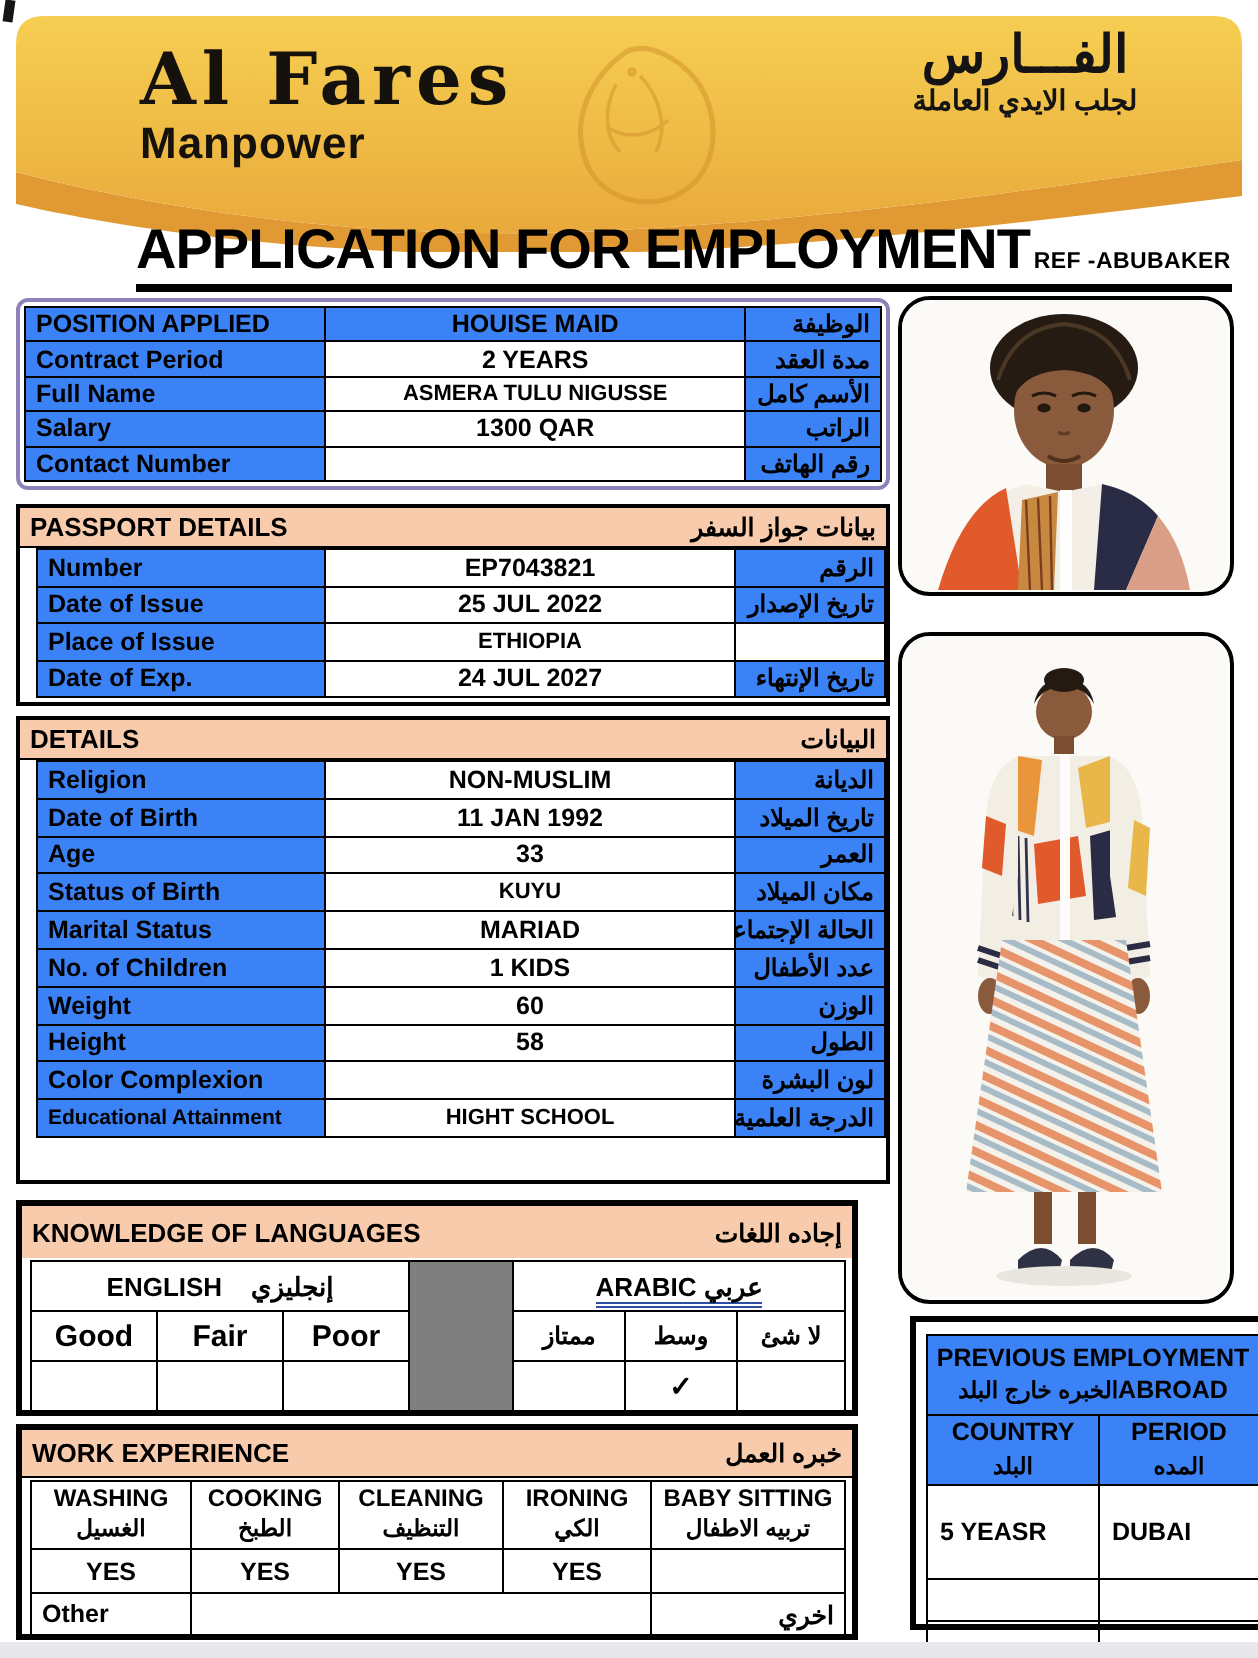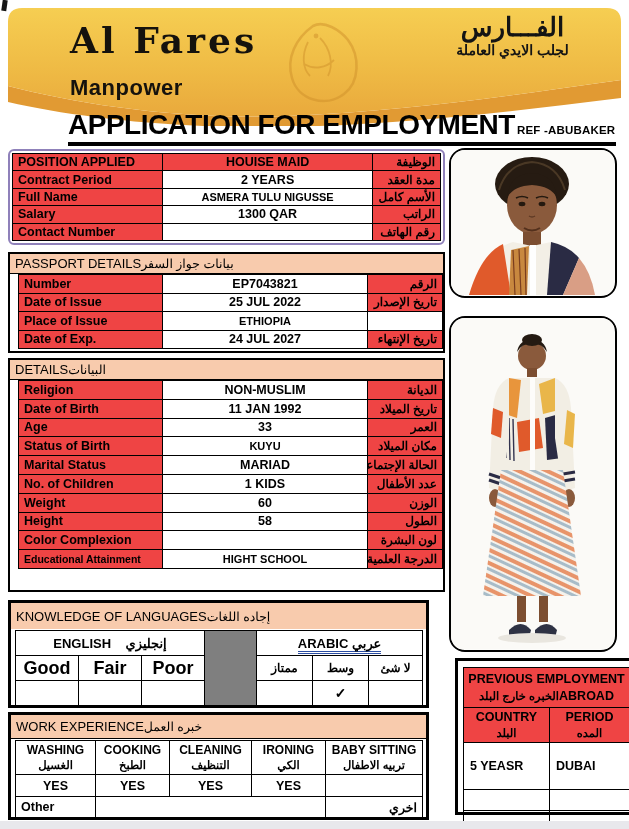--- a/index.html
+++ b/index.html
@@ -7,44 +7,44 @@
   .page {
     position:relative; width:629px; height:829px; background:#ffffff;
     font-family:"Liberation Sans", sans-serif; overflow:hidden; color:#000;
   }
   .abs { position:absolute; }
 
   
   .banner { left:8px; top:8px; width:613px; height:118px; }
   .logo-en { left:70px; top:22px; }
   .logo-en .l1 { font-family:"DejaVu Serif","Liberation Serif",serif; font-size:36px; font-weight:600; letter-spacing:3px; color:#15120d; line-height:1; }
-  .logo-en .l2 { font-size:22px; font-weight:bold; color:#15120d; letter-spacing:.5px; margin-top:17px; }
+  .logo-en .l2 { font-size:22px; font-weight:bold; color:#15120d; letter-spacing:.5px; margin-top:1px; }
   .logo-ar { left:415px; top:13px; width:195px; text-align:center; direction:rtl; color:#141414; }
   .logo-ar .l1 { font-size:26px; font-weight:bold; line-height:1.1; }
   .logo-ar .l2 { font-size:14px; font-weight:bold; margin-top:0px; }
   .corner-mark { left:2px; top:0; width:5px; height:11px; background:#151515; transform:rotate(8deg); }
 
   
   .title-row { left:68px; top:110px; width:548px; display:flex; align-items:baseline; border-bottom:4px solid #000; padding-bottom:3px; }
   .title-main { font-size:28px; font-weight:900; letter-spacing:-0.5px; line-height:1.05; }
   .title-ref { font-size:11.5px; font-weight:800; margin-left:2px; letter-spacing:.2px; }
 
   
   table { border-collapse:collapse; table-layout:fixed; }
   td { border:1.6px solid #000; overflow:hidden; white-space:nowrap; }
-  .peach { background:#ef4444;margin-top:44px; }
+  .peach { background:#3b82f6;margin-top:44px; }
   .lbl { font-weight:bold; font-size:12.5px; padding:0 5px; text-align:left; }
   .lbl-sm { font-size:10.5px; }
   .val { font-weight:bold; font-size:12.5px; text-align:center; }
   .val-sm { font-size:11px; }
   .arc { font-weight:bold; font-size:12px; text-align:right; direction:rtl; padding:0 5px; }
 
   .box { border:2.5px solid #000; background:#fff; }
-  .sec-head { background:#F8CBAD; display:flex; justify-content:flex-start; align-items:center;
-              font-weight:normal; font-size:13px; padding:2px 5px; border-bottom:1.6px solid #000; }
+  .sec-head { background:#F8CBAD; display:flex; justify-content:space-between; align-items:center;
+              font-weight:bold; font-size:13px; padding:2px 5px; border-bottom:1.6px solid #000; }
   .sec-head .ar-t { direction:rtl; font-size:12.5px; }
 
   
   .pos-box { left:8px; top:149px; width:437px; height:96px; border:2.5px solid #8F81BA; border-radius:6px; padding:2px; background:#fff; }
   .pos-box table { width:100%; height:100%; }
 
   
   .pass-box { left:8px; top:252px; width:437px; height:101px; }
   .pass-box table { margin-left:8px; width:424px; margin-top:0px; }
   .pass-box td { height:18.5px; }
@@ -55,21 +55,21 @@
   .det-box td { height:18.8px; }
 
   
   .lang-box { left:8px; top:600px; width:421px; height:108px; border-width:3px; }
   .lang-box .sec-head { border-bottom:none; height:26px; }
   .lang-box table { margin:1px 4px 0 4px; width:407px; }
   .lang-box td { height:25px; font-weight:bold; }
   .gray-cell { background:#7F7F7F; }
   .lang-head { text-align:center; font-size:13px; }
   .lang-head .u { border-bottom:3px double #2B4EA2; padding-bottom:0px; }
-  .lvl { text-align:center; font-size:18px; }
+  .lvl { text-align:center; font-size:15px; }
   .lvl-ar { font-size:12px; }
   .chk { text-align:center; font-size:14px; }
 
   
   .work-box { left:8px; top:712px; width:421px; height:108px; border-width:3px; }
   .work-box .sec-head { height:24px; }
   .work-box table { margin:1px 4px 0 4px; width:407px; }
   .wh { text-align:center; font-weight:bold; font-size:12px; line-height:1.25; white-space:normal; height:34px; }
   .wh .ar-s { direction:rtl; font-size:11.5px; }
   .wy { height:22px; text-align:center; font-weight:bold; font-size:12.5px; }

